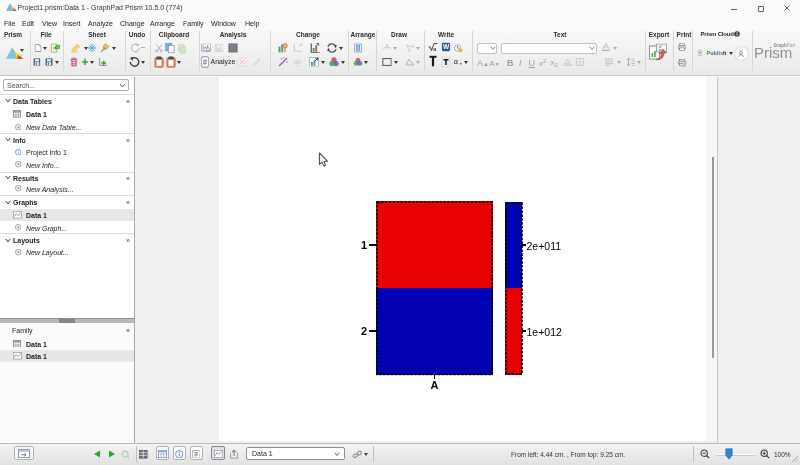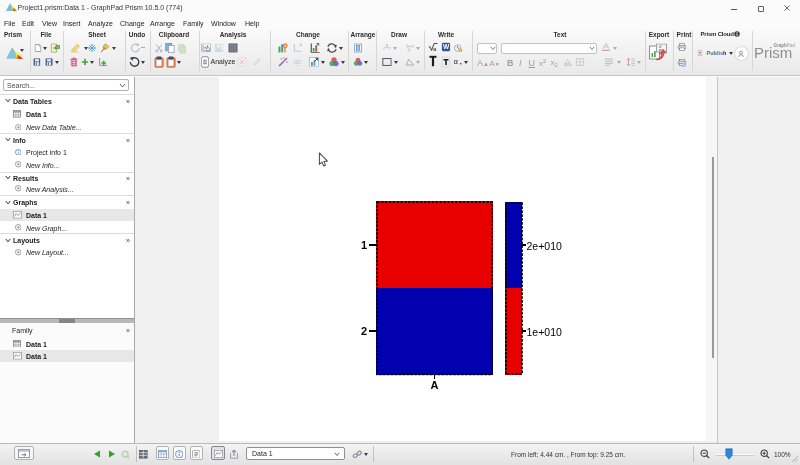--- a/index.html
+++ b/index.html
@@ -545,22 +545,22 @@
 
 <div class="abs" style="left:504.7px;top:202.2px;width:17.6px;height:172.6px">
   <div class="abs" style="left:0;top:0;width:17.6px;height:85.8px;background:#0101b0"></div>
   <div class="abs" style="left:0;top:85.8px;width:17.6px;height:86.8px;background:#e80000"></div>
 </div>
 <svg class="abs" style="left:504.5px;top:202px" width="18" height="173" viewBox="0 0 18 173">
       <rect x="1" y="1" width="16" height="171" fill="none" stroke="#000" stroke-width="1.7" stroke-dasharray="2.6 1.3"></rect>
     </svg>
 <div class="abs" style="left:521.5px;top:244px;width:4px;height:1.5px;background:#000"></div>
 <div class="abs" style="left:521.5px;top:330px;width:4px;height:1.5px;background:#000"></div>
-<div class="abs" style="left:526.5px;top:239.5px;font-size:10.5px;color:#000">2e+010</div>
-<div class="abs" style="left:526.5px;top:325.5px;font-size:10.5px;color:#000">1e+010</div>
+<div class="abs" style="left:526.5px;top:239.5px;font-size:10.5px;color:#000">2e+011</div>
+<div class="abs" style="left:526.5px;top:325.5px;font-size:10.5px;color:#000">1e+012</div>
 
 <svg class="abs" style="left:316px;top:151.5px" width="12.5" height="16" viewBox="0 0 13 17">
       <path d="M3.5 1 L3.5 13.2 L6.3 10.7 L7.9 14.8 L9.9 14 L8.3 10 L12 9.7 Z" fill="#fff" stroke="#4a4d52" stroke-width="1.1" stroke-linejoin="round"></path>
     </svg>
 
 <div class="abs" style="left:0;top:443px;width:800px;height:22px;background:linear-gradient(#f3f3f3,#e2e2e2);border-top:1px solid #b9b9b9;box-sizing:border-box"></div>
 
 <div class="sbtn" style="left:14px;width:20px"></div>
 <svg class="abs" style="left:18px;top:449px" width="12" height="9" viewBox="0 0 12 9">
       <rect x="0.5" y="0.5" width="11" height="8" fill="#fff" stroke="#8a8f96" stroke-width=".9"></rect>

